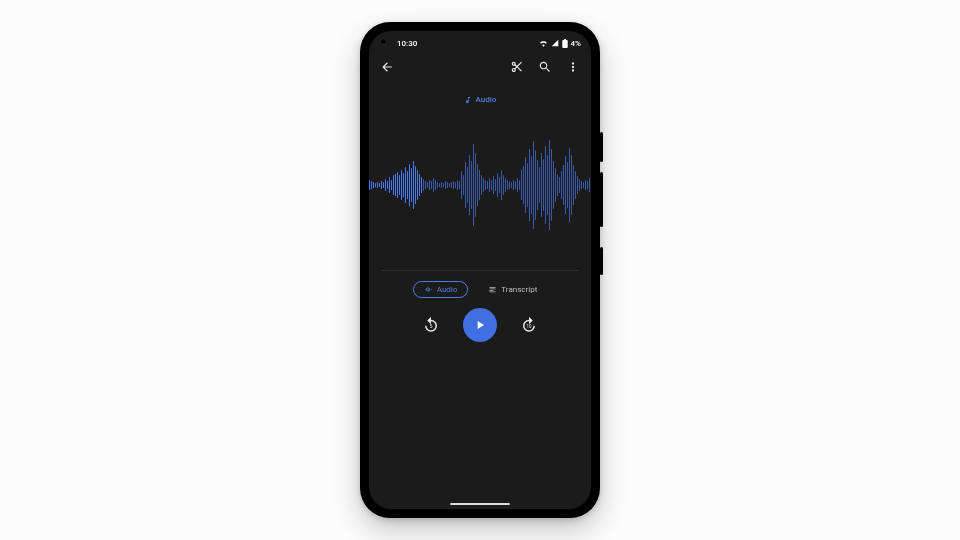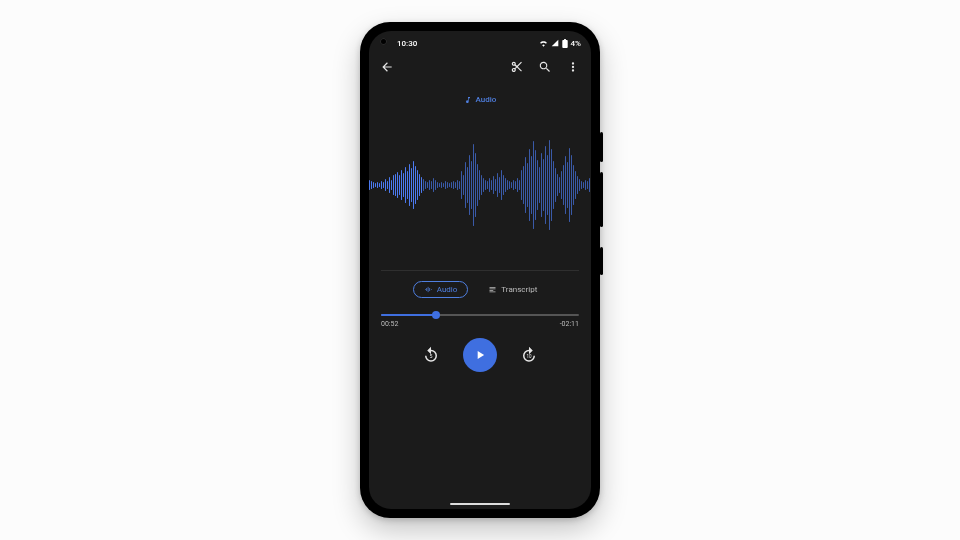--- a/index.html
+++ b/index.html
@@ -242,30 +242,20 @@
           <span>Audio</span>
         </div>
         <div class="tab">
           <svg viewBox="0 0 24 24">
               <path fill="currentColor" d="M4 5h16v2H4zM4 9h16v2H4zM4 13h10v2H4zM4 17h16v2H4z"></path>
             </svg>
           <span>Transcript</span>
         </div>
       </div>
 
-      <div class="seek">
-        <div class="track">
-          <div class="fill" id="seek-fill" style="width: 28%;"></div>
-          <div class="thumb" id="seek-thumb" style="left: 28%;"></div>
-        </div>
-        <div class="times">
-          <span>00:52</span>
-          <span>-02:11</span>
-        </div>
-      </div>
 
       <div class="controls">
         <div class="skip">
           <svg viewBox="0 0 24 24">
               <path fill="currentColor" d="M12 5V1L7 6l5 5V7a6 6 0 1 1-6 6H4a8 8 0 1 0 8-8z"></path>
               <text x="12" y="16" text-anchor="middle" font-size="7" fill="currentColor">5</text>
             </svg>
         </div>
         <div class="play">
           <svg viewBox="0 0 24 24">

